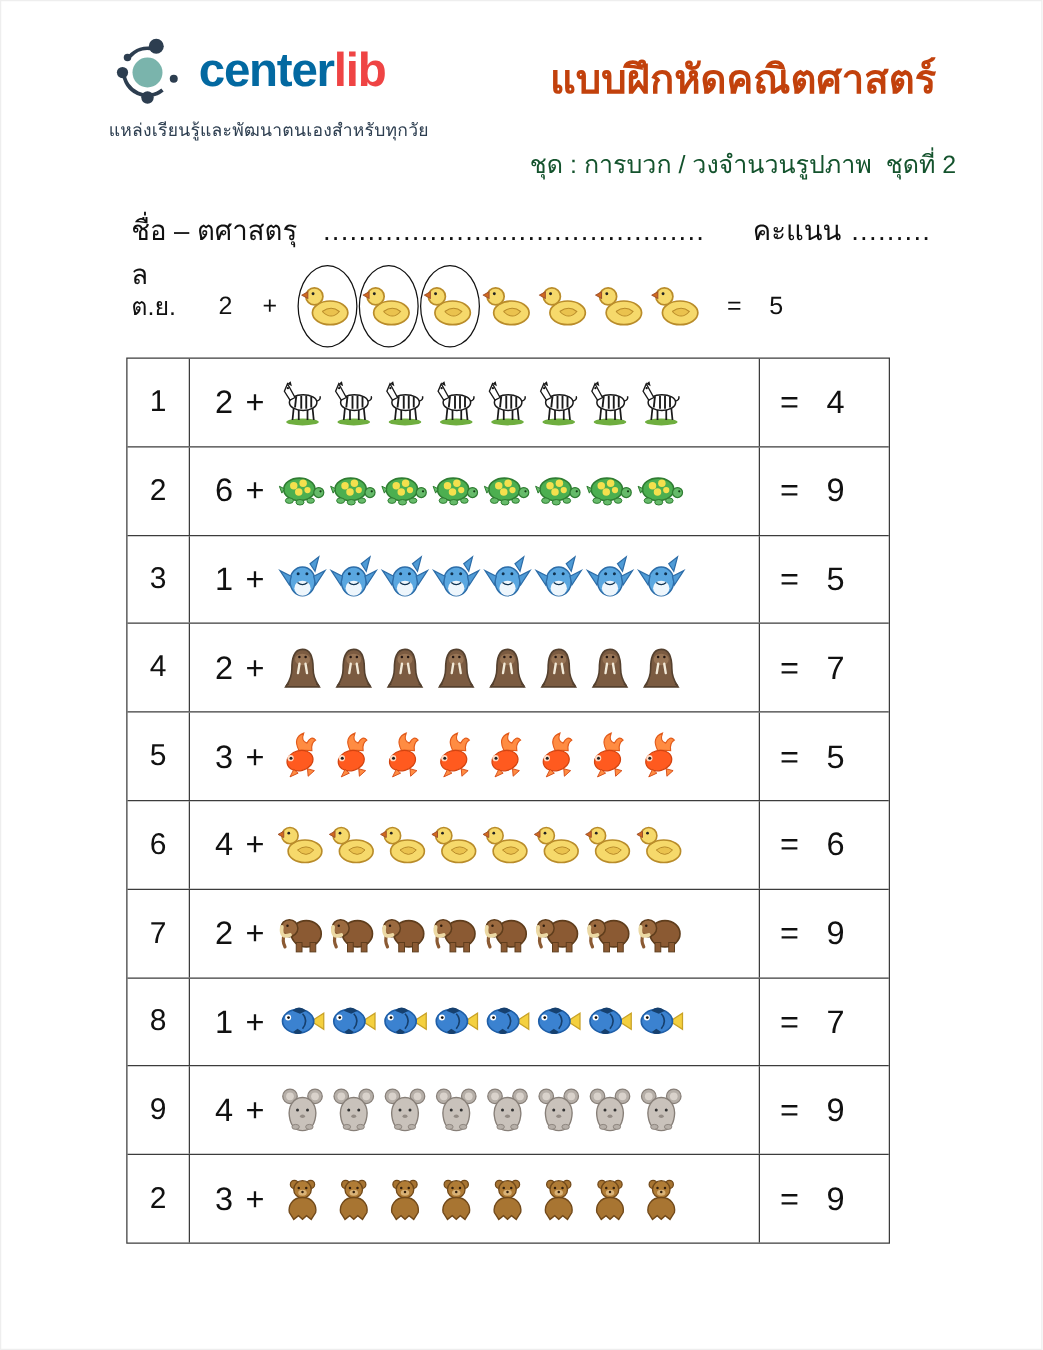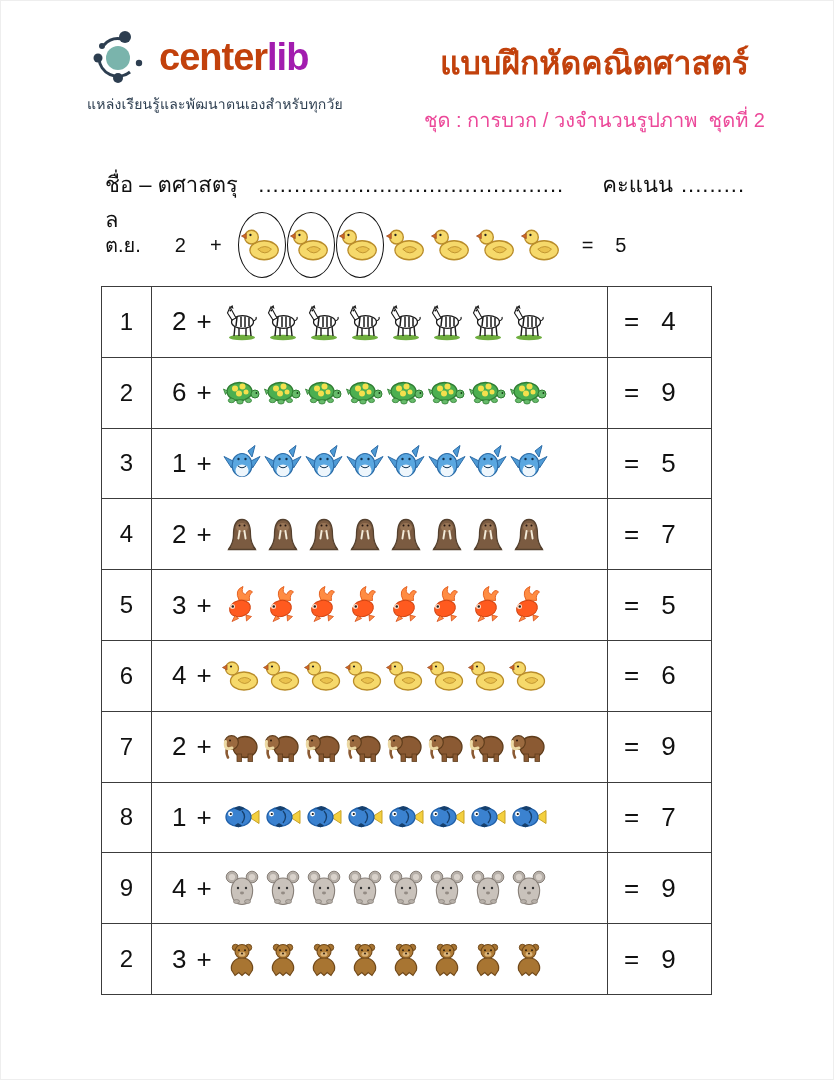--- a/index.html
+++ b/index.html
@@ -8,28 +8,28 @@
     width:834px; height:1080px; position:relative; overflow:hidden;
     font-family:"Liberation Sans","DejaVu Sans",sans-serif; color:#111;
   }
   .page { position:absolute; inset:0; background:#fff; border:1px solid #eee; }
 
   
   .logo { position:absolute; left:86px; top:24px; }
   .logo-top { display:flex; align-items:center; gap:8px; }
   .logo-mark { width:64px; height:64px; flex:0 0 auto; }
   .brand { font-size:38px; font-weight:600; letter-spacing:-1px; line-height:1; }
-  .brand .b1 { color:#c2410c; }
-  .brand .b2 { color:#a21caf; }
+  .brand .b1 { color:#0369a1; }
+  .brand .b2 { color:#ef4444; }
   .tagline { margin-top:4px; font-size:14px; color:#2d3e50; letter-spacing:.2px; }
 
   
   .head-right { position:absolute; right:68px; top:36px; text-align:center; }
   .title { font-size:32px; font-weight:bold; color:#c2410c; }
-  .subtitle { margin-top:16px; font-size:20px; font-weight:normal; color:#ec4899; white-space:pre; }
+  .subtitle { margin-top:27px; font-size:20px; font-weight:normal; color:#14532d; white-space:pre; }
 
   
   .name-line {
     position:absolute; left:104px; top:166px; width:640px;
     font-size:22px; font-weight:500; display:flex; align-items:baseline;
   }
   .name-line .dots { letter-spacing:1px; margin-left:8px; }
   .name-line .score-label { margin-left:38px; }
 
   

